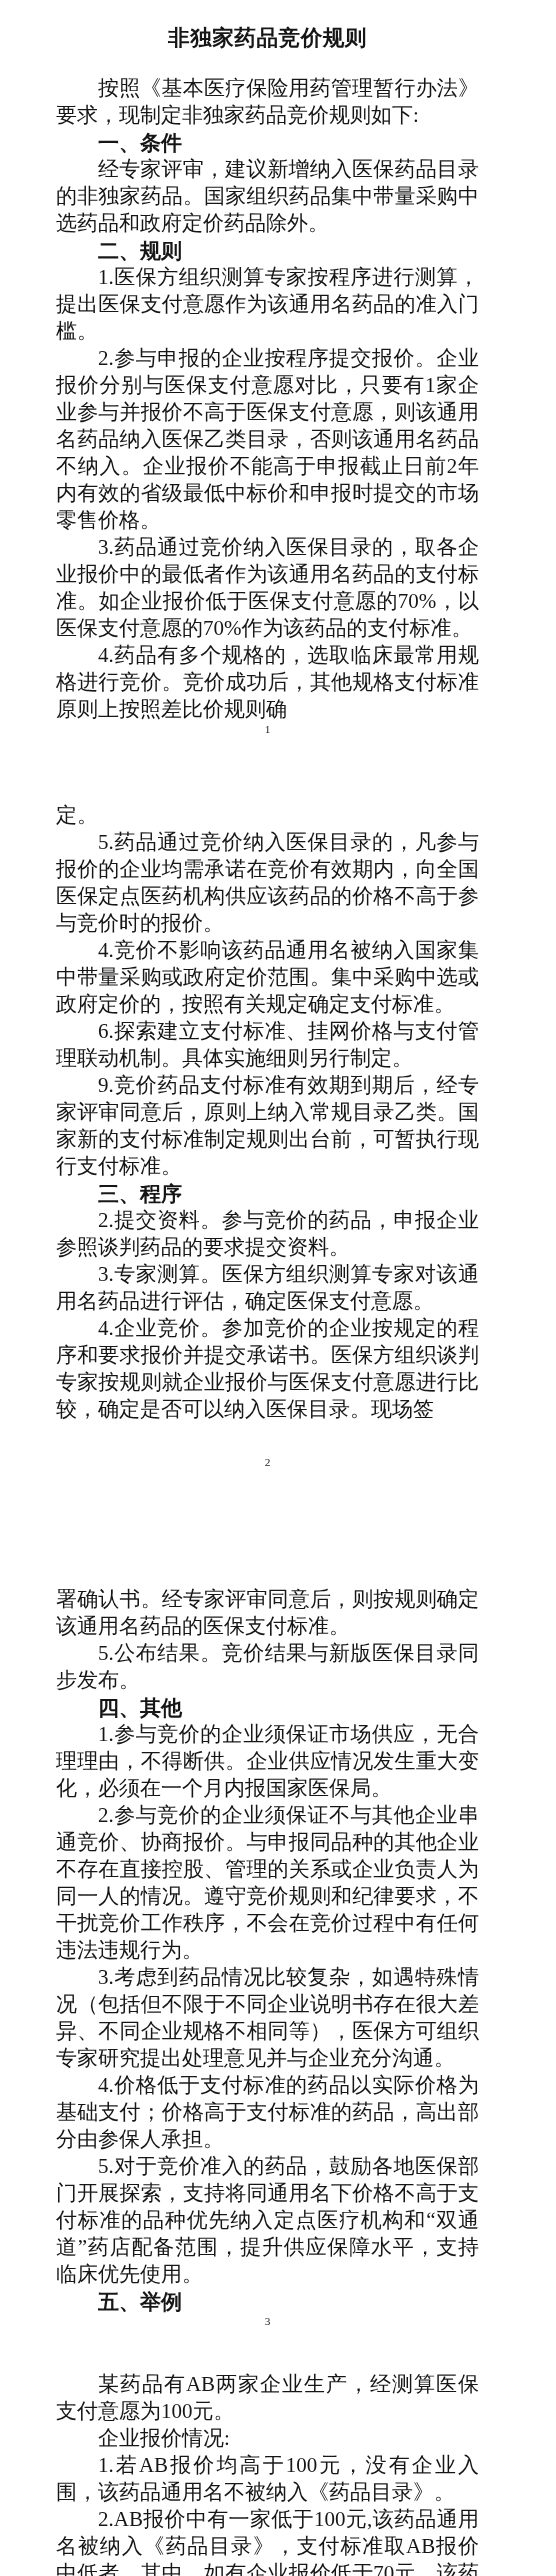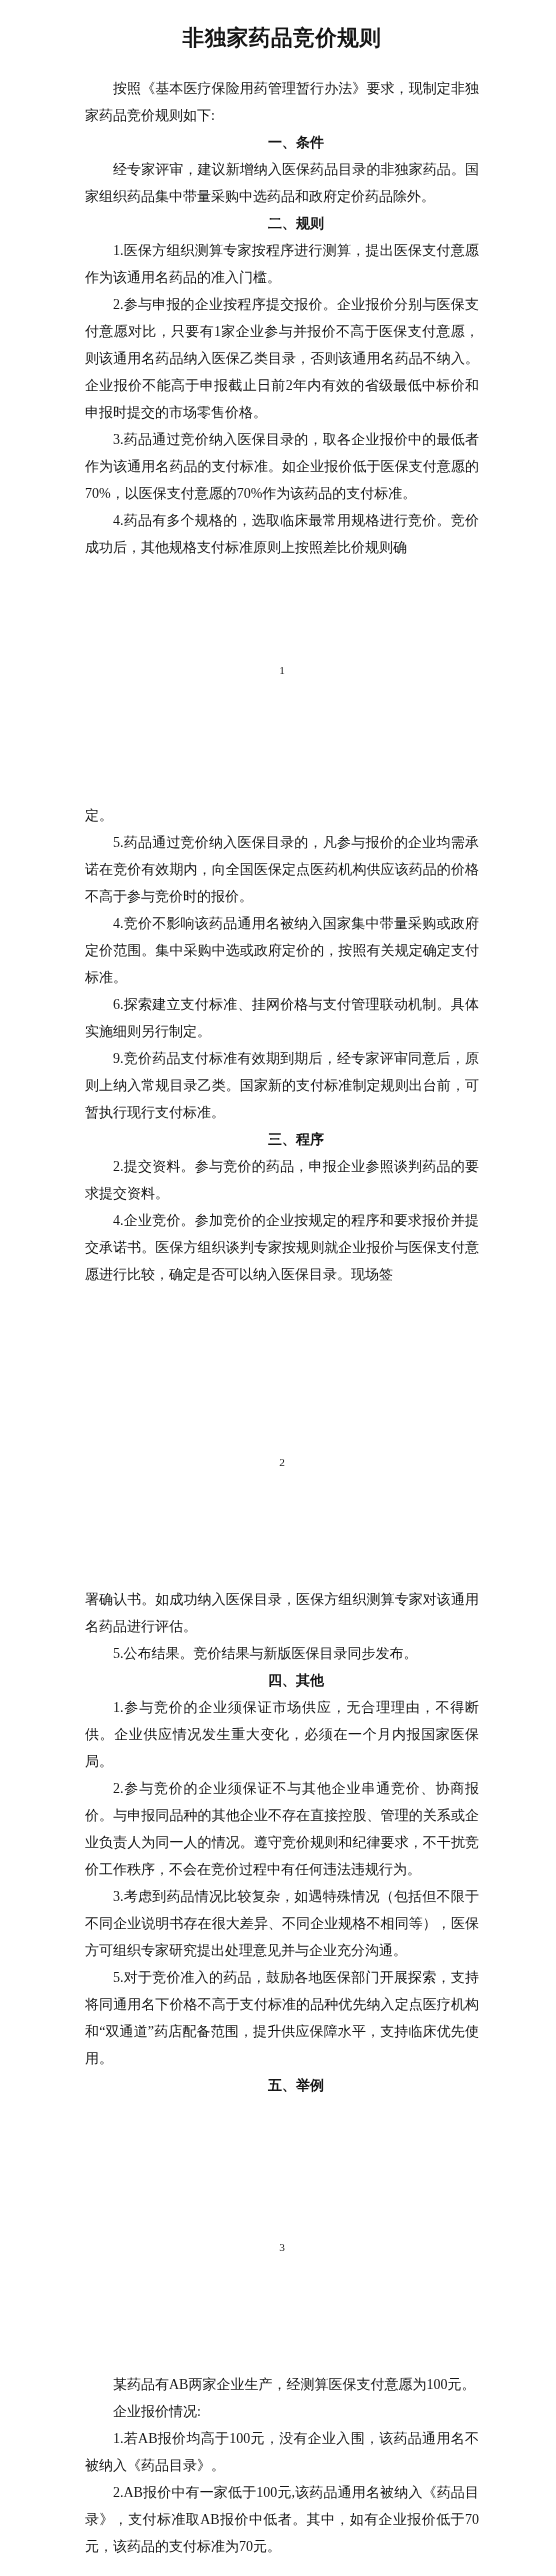--- a/index.html
+++ b/index.html
@@ -10,49 +10,49 @@
     margin:0 auto;
     background:#ffffff;
     font-family:"Liberation Serif","DejaVu Serif",serif;
     color:#161616;
     overflow:hidden;
   }
   .page{
     box-sizing:border-box;
     display:flex;
     flex-direction:column;
-    padding-left:85px;
+    padding-left:56px;
     padding-right:77px;
   }
   .page-1{height:737px;padding-top:26px;}
   .page-2{height:783px;padding-top:65px;}
   .page-3{height:786px;padding-top:66px;}
   .page-4{height:430px;padding-top:65px;}
   .doc-title{
     font-family:"Liberation Serif","DejaVu Serif",serif;
     font-weight:bold;
     font-size:21.6px;
     line-height:25px;
     text-align:center;
     margin:0 0 24px 0;
     letter-spacing:0.5px;
   }
   .para,.cont,.heading{
-    font-size:14px;
+    font-size:21px;
     line-height:27px;
     margin:0;
     text-align:justify;
   }
   .para{text-indent:2em;}
   .cont{text-indent:0;}
   .heading{
     font-family:"Liberation Sans","DejaVu Sans",sans-serif;
     font-weight:bold;
     text-indent:2em;
-    text-align:center;
+    text-align:left;
   }
   .page-number{
     margin-top:auto;
     text-align:center;
     font-size:11.3px;
     line-height:13.4px;
     color:#1c1c1c;
   }
   .pn-pad-1{padding-bottom:60px;}
   .pn-pad-2{padding-bottom:51px;}
@@ -78,31 +78,33 @@
   </section>
 
   <section class="page page-2">
     <p class="cont">定。</p>
     <p class="para">5.药品通过竞价纳入医保目录的，凡参与报价的企业均需承诺在竞价有效期内，向全国医保定点医药机构供应该药品的价格不高于参与竞价时的报价。</p>
     <p class="para">4.竞价不影响该药品通用名被纳入国家集中带量采购或政府定价范围。集中采购中选或政府定价的，按照有关规定确定支付标准。</p>
     <p class="para">6.探索建立支付标准、挂网价格与支付管理联动机制。具体实施细则另行制定。</p>
     <p class="para">9.竞价药品支付标准有效期到期后，经专家评审同意后，原则上纳入常规目录乙类。国家新的支付标准制定规则出台前，可暂执行现行支付标准。</p>
     <p class="heading">三、程序</p>
     <p class="para">2.提交资料。参与竞价的药品，申报企业参照谈判药品的要求提交资料。</p>
+    <p class="para">3.专家测算。医保方组织测算专家对该通用名药品进行评估，确定医保支付意愿。</p>
     <p class="para">4.企业竞价。参加竞价的企业按规定的程序和要求报价并提交承诺书。医保方组织谈判专家按规则就企业报价与医保支付意愿进行比较，确定是否可以纳入医保目录。现场签</p>
     <div class="page-number pn-pad-2">2</div>
   </section>
 
   <section class="page page-3">
-    <p class="cont">署确认书。如成功纳入医保目录，医保方组织测算专家对该通用名药品进行评估。</p>
+    <p class="cont">署确认书。经专家评审同意后，则按规则确定该通用名药品的医保支付标准。</p>
     <p class="para">5.公布结果。竞价结果与新版医保目录同步发布。</p>
     <p class="heading">四、其他</p>
     <p class="para">1.参与竞价的企业须保证市场供应，无合理理由，不得断供。企业供应情况发生重大变化，必须在一个月内报国家医保局。</p>
     <p class="para">2.参与竞价的企业须保证不与其他企业串通竞价、协商报价。与申报同品种的其他企业不存在直接控股、管理的关系或企业负责人为同一人的情况。遵守竞价规则和纪律要求，不干扰竞价工作秩序，不会在竞价过程中有任何违法违规行为。</p>
     <p class="para">3.考虑到药品情况比较复杂，如遇特殊情况（包括但不限于不同企业说明书存在很大差异、不同企业规格不相同等），医保方可组织专家研究提出处理意见并与企业充分沟通。</p>
+    <p class="para">4.价格低于支付标准的药品以实际价格为基础支付；价格高于支付标准的药品，高出部分由参保人承担。</p>
     <p class="para">5.对于竞价准入的药品，鼓励各地医保部门开展探索，支持将同通用名下价格不高于支付标准的品种优先纳入定点医疗机构和“双通道”药店配备范围，提升供应保障水平，支持临床优先使用。</p>
     <p class="heading">五、举例</p>
     <div class="page-number pn-pad-3">3</div>
   </section>
 
   <section class="page page-4">
     <p class="para">某药品有AB两家企业生产，经测算医保支付意愿为100元。</p>
     <p class="para">企业报价情况:</p>
     <p class="para">1.若AB报价均高于100元，没有企业入围，该药品通用名不被纳入《药品目录》。</p>
     <p class="para">2.AB报价中有一家低于100元,该药品通用名被纳入《药品目录》，支付标准取AB报价中低者。其中，如有企业报价低于70元，该药品的支付标准为70元。</p>

